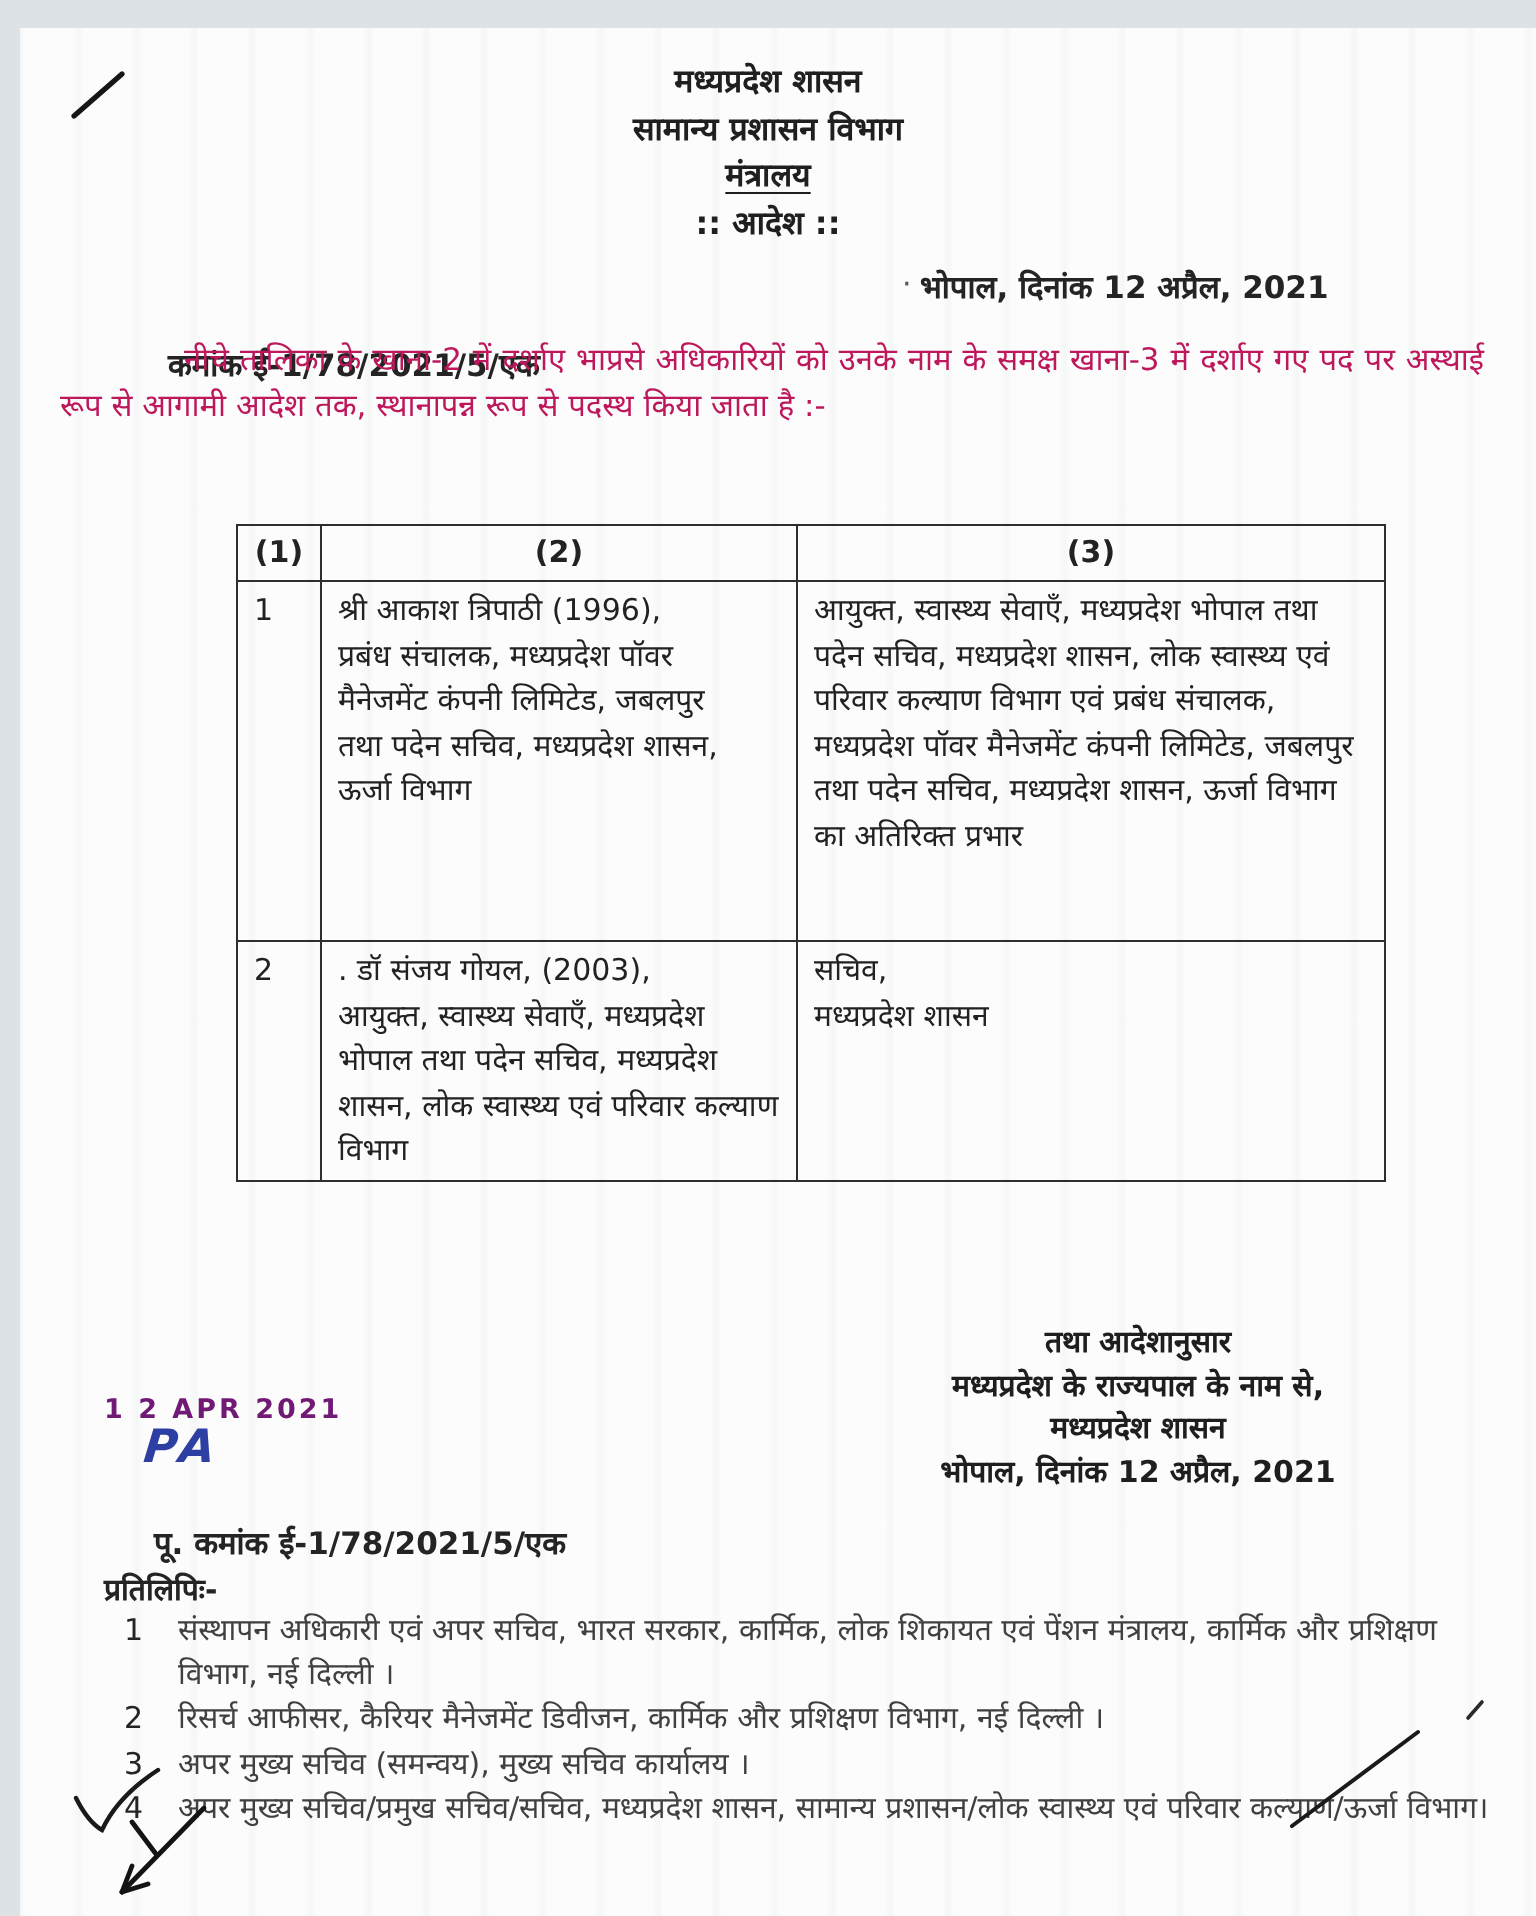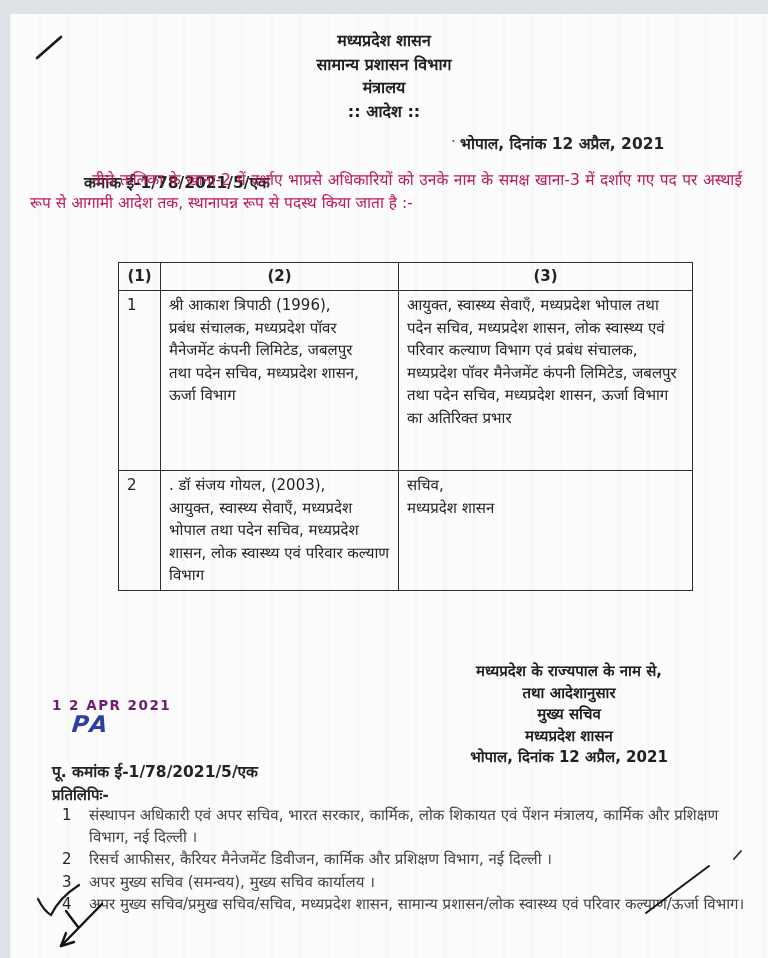--- a/index.html
+++ b/index.html
@@ -11,21 +11,21 @@
     color: #242424;
     overflow: hidden;
   }
   .page {
     position: absolute; left: 10px; top: 14px; right: 0; bottom: 0;
     background: #fbfcfb;
     background-image: repeating-linear-gradient(90deg, rgba(120,140,150,0.05) 0px, rgba(120,140,150,0.0) 3px, rgba(120,140,150,0.0) 26px, rgba(120,140,150,0.04) 29px);
   }
   .abs { position: absolute; }
   .letterhead { left: 0; top: 29px; width: 768px; text-align: center; font-weight: bold; font-size: 16px; line-height: 23.5px; color: #1f1f1f; }
-  .letterhead .underlined { text-underline-offset: 3px; }
+  .letterhead .underlined { text-decoration: underline; text-underline-offset: 3px; }
   .ref-number { left: 84px; top: 130px; font-size: 15.5px; font-weight: bold; margin-top: 41px; }
   .ref-dot { left: 451px; top: 133px; font-size: 15px; color: #555; }
   .ref-place { left: 460px; top: 132px; font-size: 15.5px; font-weight: bold; }
   .body-para {
     left: 30px; top: 169px; width: 712px;
     font-size: 15.5px; line-height: 22.5px;
     text-align: justify; text-indent: 62px; color: #be185d;
   }
   .doc-table {
     position: absolute; left: 118px; top: 262px; width: 574px;
@@ -40,21 +40,21 @@
     color: #222;
     overflow: hidden;
   }
   .doc-table thead th { text-align: center; vertical-align: middle; font-weight: bold; font-size: 15.5px; color: #1c1c1c; }
   .doc-table .colnum td { text-align: center; font-weight: bold; vertical-align: middle; padding: 1px; }
   .preline { white-space: pre-line; }
   .faded { color: #474747; }
   .sign-block { left: 398px; top: 661px; width: 342px; text-align: center; font-weight: bold; font-size: 15px; line-height: 21.5px; color: #1e1e1e; }
   .stamp-date { left: 52px; top: 697px; font-size: 13.5px; font-weight: bold; letter-spacing: 1.5px; color: #701a75; }
   .stamp-initials { left: 72px; top: 711px; font-size: 23px; font-weight: bold; font-style: italic; letter-spacing: 3px; color: #2e3fa3; transform: skewX(-6deg); }
-  .endorse-number { left: 52px; top: 760px; font-size: 15.5px; font-weight: bold; }
+  .endorse-number { left: 77px; top: 760px; font-size: 15.5px; font-weight: bold; }
   .copy-label { left: 52px; top: 784px; font-size: 15px; font-weight: bold; }
   .copy-list { left: 62px; top: 805px; width: 694px; }
   .copy-item { display: flex; margin-bottom: 1px; }
   .copy-no { flex: none; width: 27px; font-size: 15px; line-height: 21.5px; }
   .copy-text { flex: 1; font-size: 15px; line-height: 21.5px; color: #404040; }
   .pen-overlay { position: absolute; left: 0; top: 0; width: 768px; height: 958px; pointer-events: none; }
 </style>
 </head>
 <body>
 
@@ -100,23 +100,22 @@
       <td>2</td>
       <td class="preline">. डॉ संजय गोयल, (2003),
 आयुक्त, स्वास्थ्य सेवाएँ, मध्यप्रदेश भोपाल तथा पदेन सचिव, मध्यप्रदेश शासन, लोक स्वास्थ्य एवं परिवार कल्याण विभाग</td>
       <td class="preline faded">सचिव,
 मध्यप्रदेश शासन</td>
     </tr>
   </tbody>
 </table>
 
 <div class="abs sign-block">
+  <div>तथा आदेशानुसार</div>
   <div>मध्यप्रदेश के राज्यपाल के नाम से,</div>
-  <div>तथा आदेशानुसार</div>
-  <div>मुख्य सचिव</div>
   <div>मध्यप्रदेश शासन</div>
   <div>भोपाल, दिनांक 12 अप्रैल, 2021</div>
 </div>
 
 <div class="abs stamp-date">1 2 APR 2021</div>
 <div class="abs stamp-initials">PA</div>
 
 <div class="abs endorse-number">पू. कमांक ई-1/78/2021/5/एक</div>
 <div class="abs copy-label">प्रतिलिपिः-</div>
 

